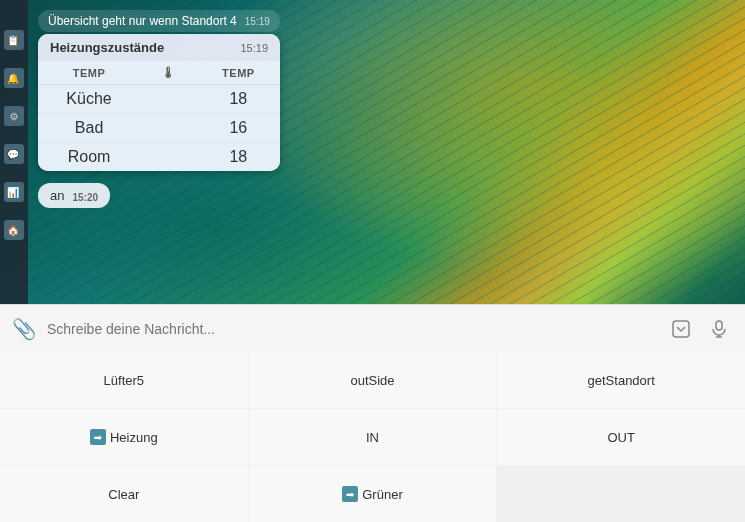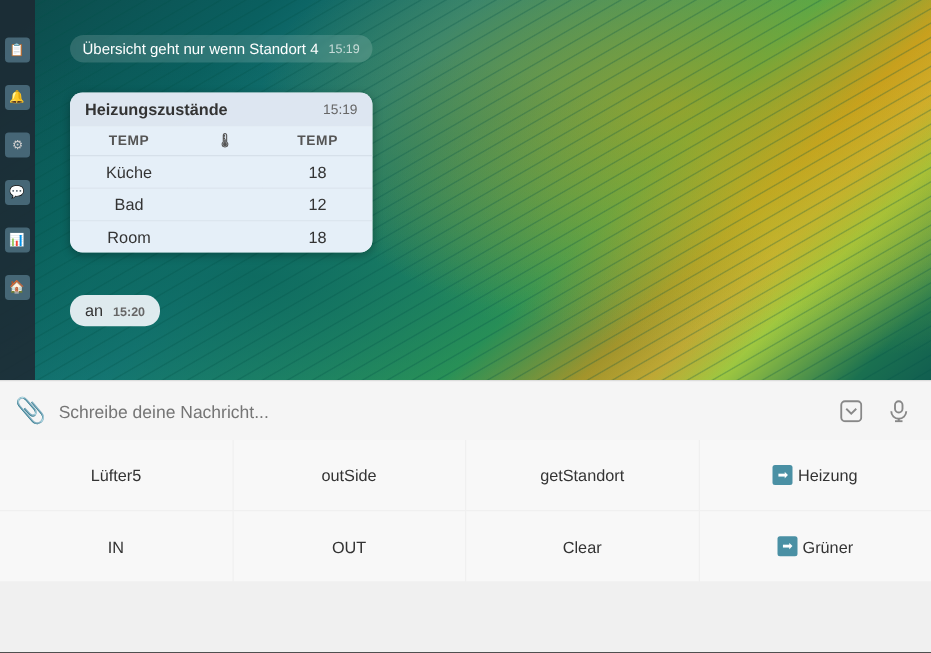--- a/index.html
+++ b/index.html
@@ -79,24 +79,24 @@
       cursor: pointer;
     }
 
     
     .messages-area {
       position: absolute;
       top: 0;
       left: 28px;
       right: 0;
       bottom: 170px;
-      padding: 28px;
+      padding: 10px;
       display: flex;
       flex-direction: column;
-      gap: 24px;
+      gap: 2px;
       overflow: hidden;
     }
 
     
     .bubble-top-partial {
       align-self: flex-start;
       background: rgba(255,255,255,0.15);
       backdrop-filter: blur(2px);
       color: #fff;
       font-size: 12px;
@@ -146,21 +146,21 @@
       font-size: 11px;
       font-weight: bold;
       color: #555;
       text-align: center;
       border-bottom: 1px solid rgba(200,210,220,0.5);
       letter-spacing: 0.5px;
     }
 
     .heizung-table td {
       padding: 5px 12px;
-      font-size: 13px;
+      font-size: 16px;
       color: #333;
       text-align: center;
       border-bottom: 1px solid rgba(200,210,220,0.3);
     }
 
     .heizung-table tr:last-child td {
       border-bottom: none;
     }
 
     
@@ -269,21 +269,21 @@
 
     
     .quick-buttons {
       position: absolute;
       bottom: 0;
       left: 0;
       right: 0;
       height: 170px;
       background: #f0f0f0;
       display: grid;
-      grid-template-columns: 1fr 1fr 1fr 1fr;
+      grid-template-columns: 1fr 1fr 1fr;
       grid-template-rows: repeat(3, 1fr);
       gap: 1px;
       z-index: 20;
     }
 
     .quick-btn {
       background: #f8f8f8;
       border: none;
       font-size: 13px;
       color: #333;
@@ -353,21 +353,21 @@
       </thead>
       <tbody>
         <tr>
           <td>Küche</td>
           <td></td>
           <td>18</td>
         </tr>
         <tr>
           <td>Bad</td>
           <td></td>
-          <td>12</td>
+          <td>16</td>
         </tr>
         <tr>
           <td>Room</td>
           <td></td>
           <td>18</td>
         </tr>
       </tbody>
     </table>
   </div>
 

